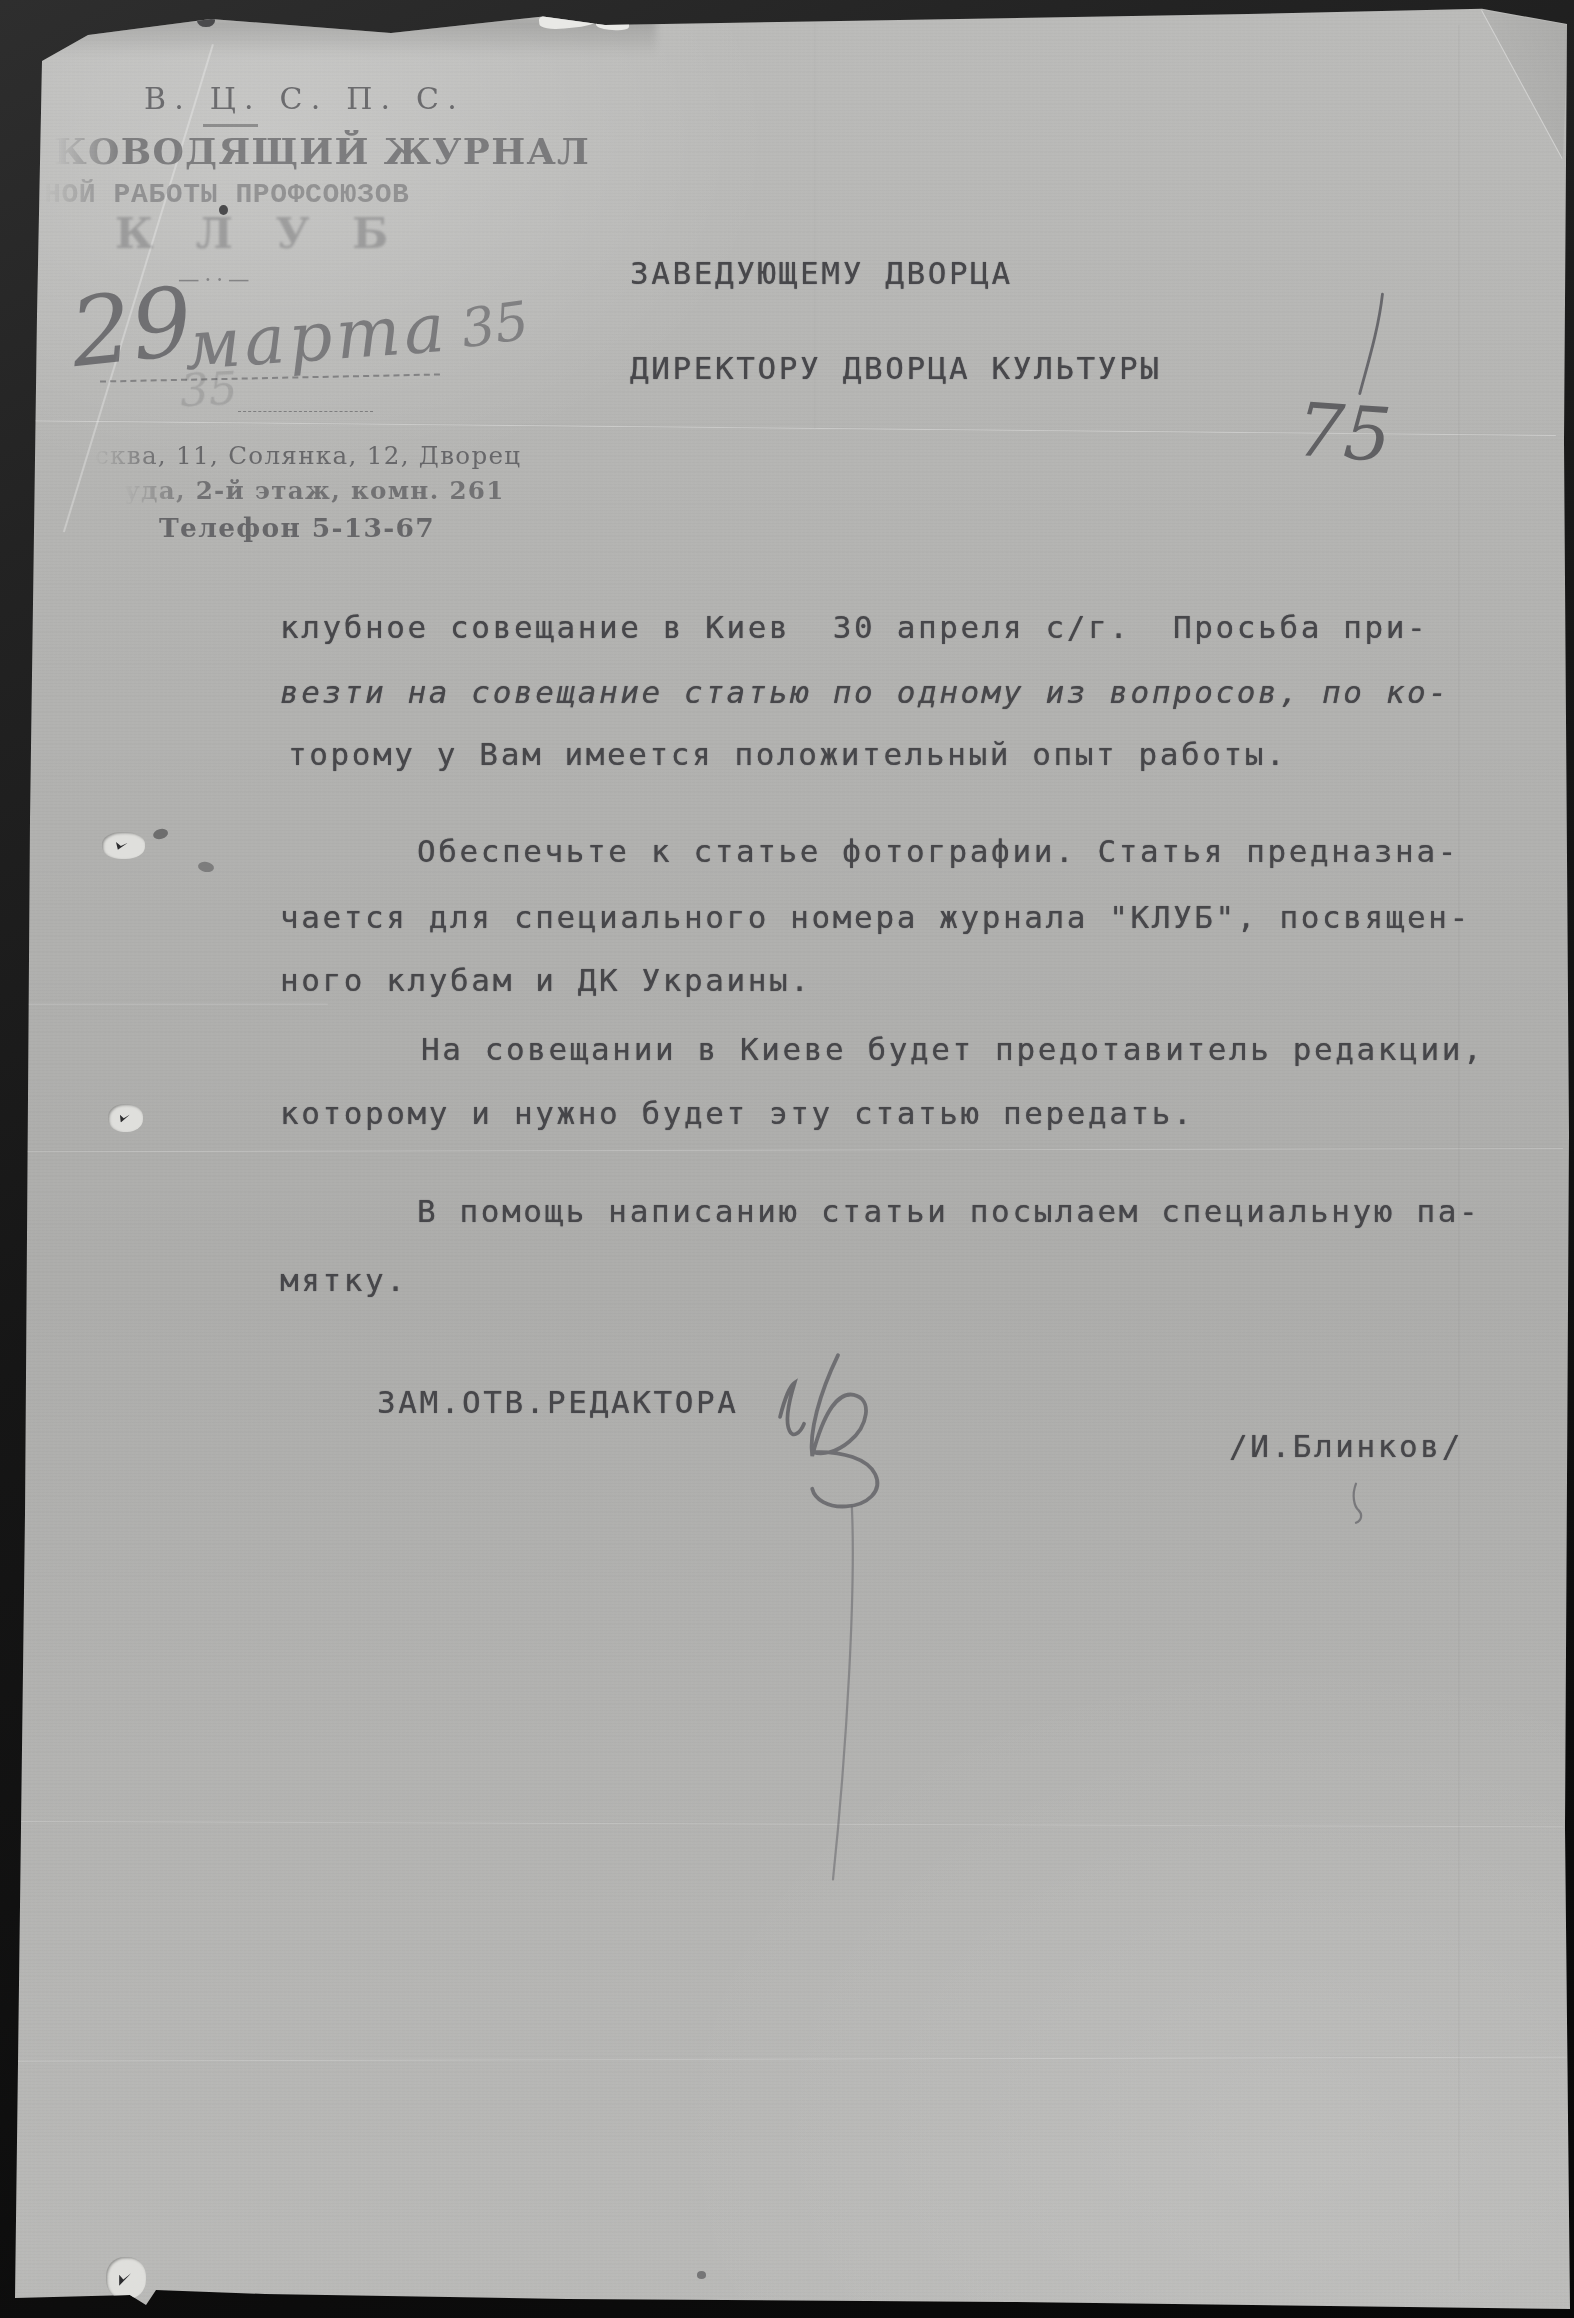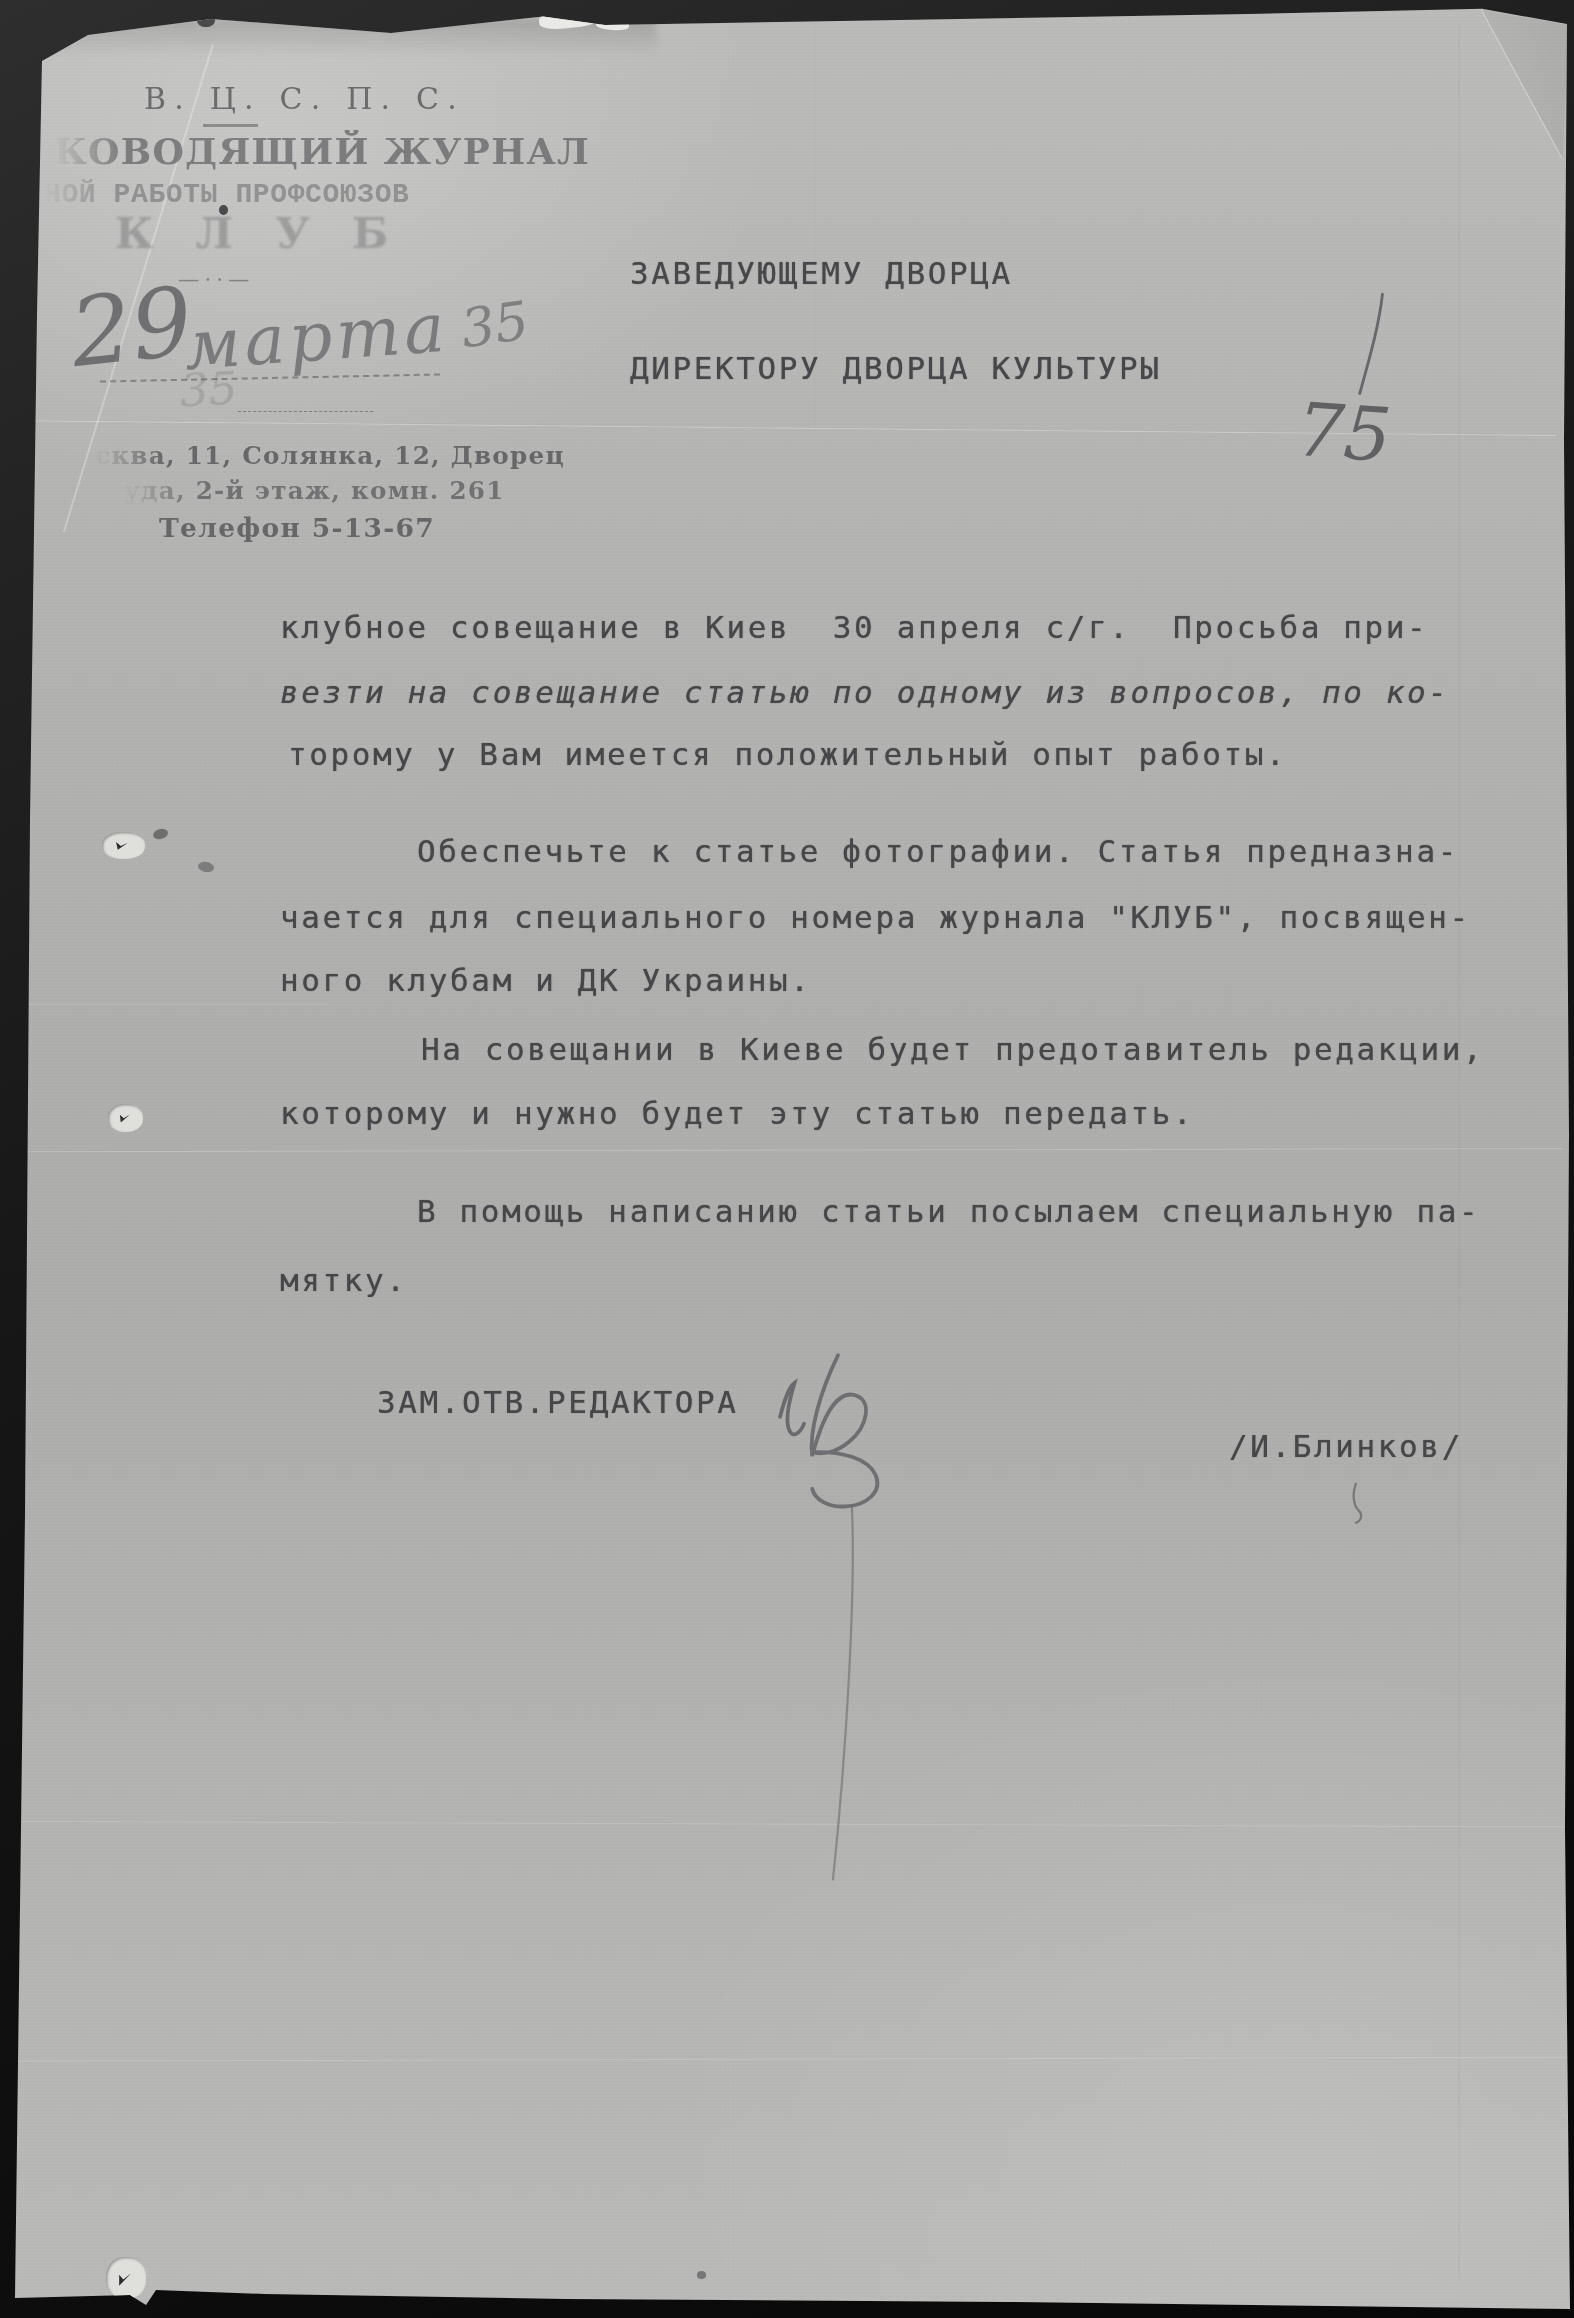--- a/index.html
+++ b/index.html
@@ -76,21 +76,21 @@
     <div class="fold-tri"></div>
     <div class="fold-line"></div>
 
     <div class="stamp" style="left:144px;top:81px;font-size:30px;letter-spacing:8.2px;opacity:.72;filter:blur(0.3px);">В. Ц. С. П. С.</div>
     <div class="shade" style="left:203px;top:124px;width:55px;height:2.5px;background:rgba(70,70,74,.45);"></div>
     <div class="stamp fadeL" style="left:54px;top:130px;font-size:36px;font-weight:700;letter-spacing:1.3px;opacity:.58;filter:blur(0.4px);">КОВОДЯЩИЙ ЖУРНАЛ</div>
     <div class="stamp fadeL" style="left:44px;top:179px;font-size:28px;font-weight:700;letter-spacing:0.6px;opacity:.40;filter:blur(0.7px);font-family:Liberation Mono, monospace;">НОЙ РАБОТЫ ПРОФСОЮЗОВ</div>
     <div class="stamp" style="left:115px;top:209px;font-size:42px;font-weight:700;letter-spacing:14px;opacity:.30;filter:blur(0.9px);">К Л У Б</div>
     <div class="stamp" style="left:178px;top:267px;font-size:21.4px;letter-spacing:5px;opacity:.5;">—··—</div>
 
-    <div class="stamp fadeL" style="left:95px;top:441px;font-size:24.6px;font-weight:700;letter-spacing:1.3px;opacity:.72;filter:blur(0.4px);">сква, 11, Солянка, 12, Дворец</div>
+    <div class="stamp fadeL" style="left:95px;top:441px;font-size:24.6px;font-weight:400;letter-spacing:1.3px;opacity:.72;filter:blur(0.4px);">сква, 11, Солянка, 12, Дворец</div>
     <div class="stamp fadeL" style="left:124px;top:476px;font-size:24.6px;font-weight:700;letter-spacing:1.3px;opacity:.62;filter:blur(0.4px);">уда, 2-й этаж, комн. 261</div>
     <div class="stamp" style="left:159px;top:512px;font-size:26.5px;font-weight:700;letter-spacing:1.3px;opacity:.72;filter:blur(0.4px);">Телефон 5-13-67</div>
 
     <div class="hand" style="left:71px;top:272px;font-size:95px;transform:rotate(-6deg);opacity:.78;">29</div>
     <div class="hand" style="left:184px;top:297px;font-size:68px;transform:rotate(-4deg);letter-spacing:3.8px;opacity:.66;">марта</div>
     <div class="hand" style="left:461px;top:294px;font-size:53px;transform:rotate(-8deg);opacity:.6;">35</div>
     <div class="shade" style="left:100px;top:377px;width:340px;height:0;border-bottom:2.5px dashed rgba(86,86,90,.55);transform:rotate(-1.2deg);"></div>
     <div class="hand" style="left:180px;top:363px;font-size:45px;transform:rotate(-3deg);opacity:.22;filter:blur(0.6px);">35</div>
     <div class="shade" style="left:238px;top:411px;width:135px;height:0;border-bottom:1.9px dashed rgba(70,70,74,.5);"></div>
 

